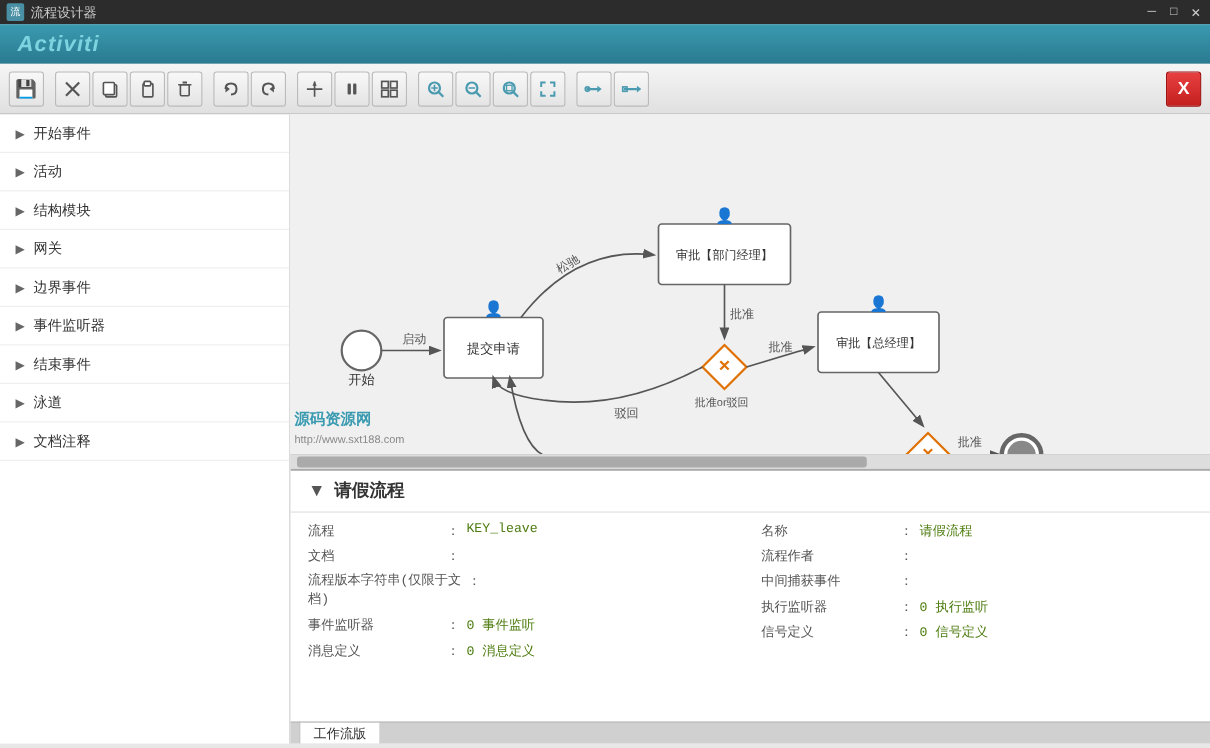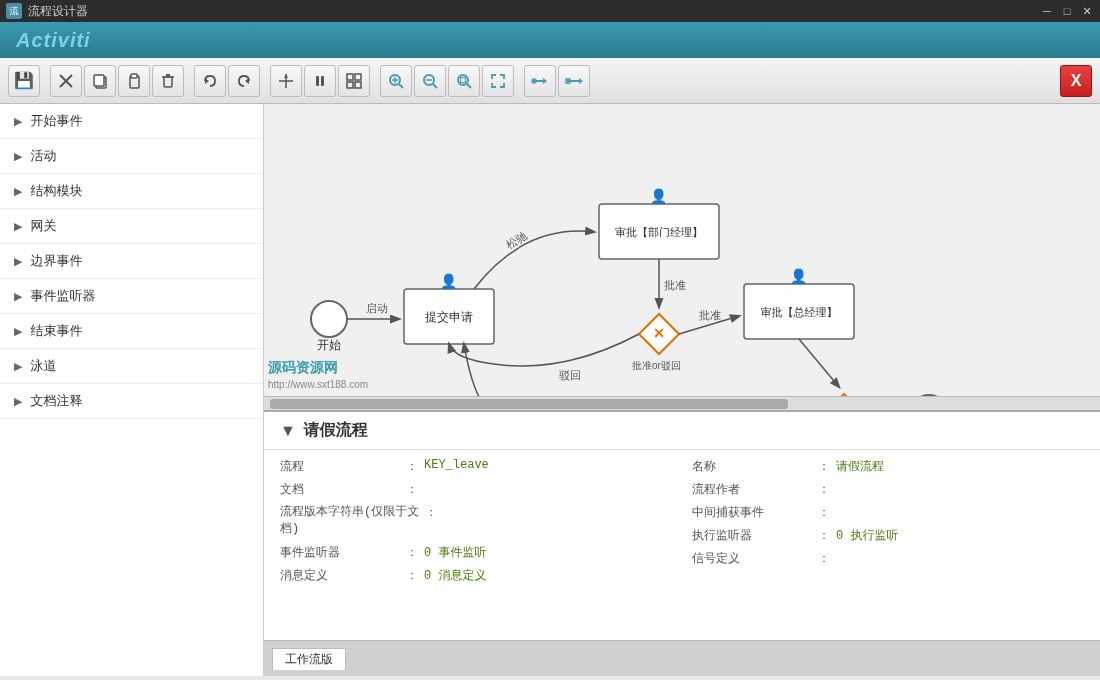--- a/index.html
+++ b/index.html
@@ -153,21 +153,21 @@
       font-size: 13px;
       font-weight: bold;
       z-index: 100;
       line-height: 1.4;
     }
     .watermark-overlay .sub { color: #888; font-size: 10px; font-weight: normal; text-align: right; }
 
     
     #tab-bar {
       background: #d0d0d0;
-      height: 36px;
+      height: 20px;
       display: flex;
       align-items: center;
       padding: 0 8px;
       border-top: 1px solid #bbb;
     }
     .tab-item {
       padding: 2px 12px;
       background: #e8e8e8;
       border: 1px solid #bbb;
       border-bottom: none;
@@ -425,21 +425,21 @@
         <line x1="600" y1="310" x2="645" y2="310" stroke="#555" stroke-width="1.5" marker-end="url(#arrow)"></line>
         <text x="607" y="302" font-size="11" fill="#555">批准</text>
 
         <circle cx="665" cy="310" r="18" fill="white" stroke="#666" stroke-width="4"></circle>
         <circle cx="665" cy="310" r="13" fill="#888" stroke="none"></circle>
         <text x="665" y="340" text-anchor="middle" font-size="12" fill="#333">结束</text>
 
       </svg>
 
       <div class="watermark-overlay">
-        <div style="color:#3a9ab0;font-size:14px;font-weight:bold;">源码资源网</div>
+        <div style="color:#3a9ab0;font-size:14px;font-weight:bold;font-family:Liberation Mono, monospace;">源码资源网</div>
         <div class="sub">http://www.sxt188.com</div>
       </div>
 
     </div>
 
     <div style="height:14px;background:#ddd;border-top:1px solid #bbb;position:relative;">
       <div style="position:absolute;left:0;top:1px;width:62%;height:10px;background:#aaa;border-radius:3px;margin:1px 6px;"></div>
     </div>
 
     <div id="props-panel">
@@ -495,20 +495,21 @@
               <span class="value"></span>
             </div>
             <div class="props-row">
               <span class="label">执行监听器</span>
               <span class="colon">：</span>
               <span class="value">0 执行监听</span>
             </div>
             <div class="props-row">
               <span class="label">信号定义</span>
               <span class="colon">：</span>
+              <span class="value">0 信号定义</span>
             </div>
           </div>
         </div>
       </div>
     </div>
 
     <div id="tab-bar">
       <div class="tab-item active">工作流版</div>
     </div>
   </div>

